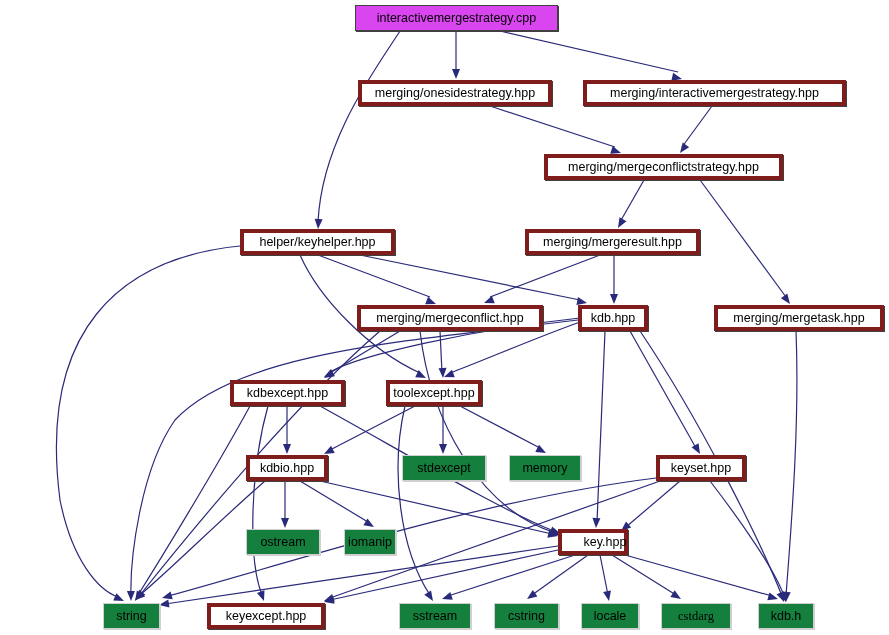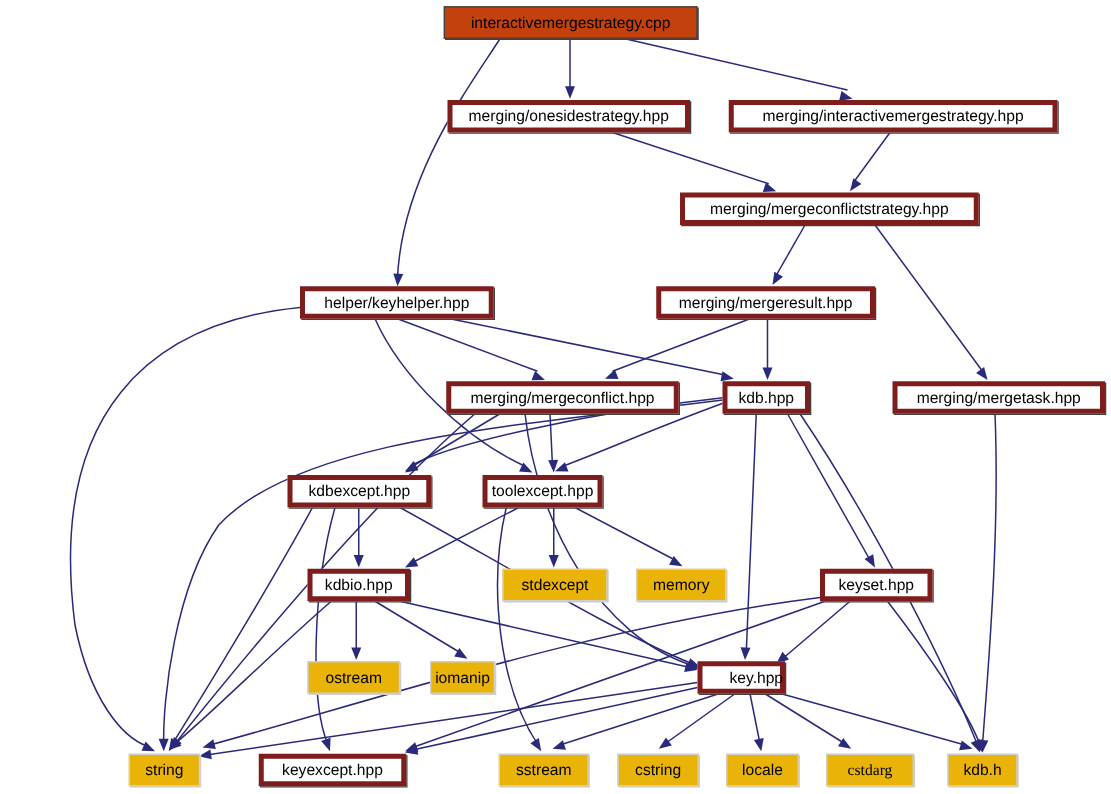--- a/index.html
+++ b/index.html
@@ -30,31 +30,31 @@
     align-items: center;
     justify-content: center;
     height: 26px;
     font-size: 12.5px;
     line-height: 1;
     color: #000000;
     white-space: nowrap;
     background: #ffffff;
   }
   .node.kind-root {
-    background: #c2410c;
+    background: #d946ef;
     border: 1px solid #404040;
     box-shadow: 1px 1px 0 0 #404040;
   }
   .node.kind-local {
     background: #ffffff;
     border: 4px solid #7f1d1d;
     box-shadow: 1px 1px 0 0 #404040;
   }
   .node.kind-system {
-    background: #eab308;
+    background: #15803d;
     border: 1px solid #d0d0d0;
     box-shadow: 1px 1px 0 0 #d0d0d0;
   }
   .node-label {
     padding: 0 7px;
     pointer-events: none;
   }
 </style>
 </head>
 <body>

